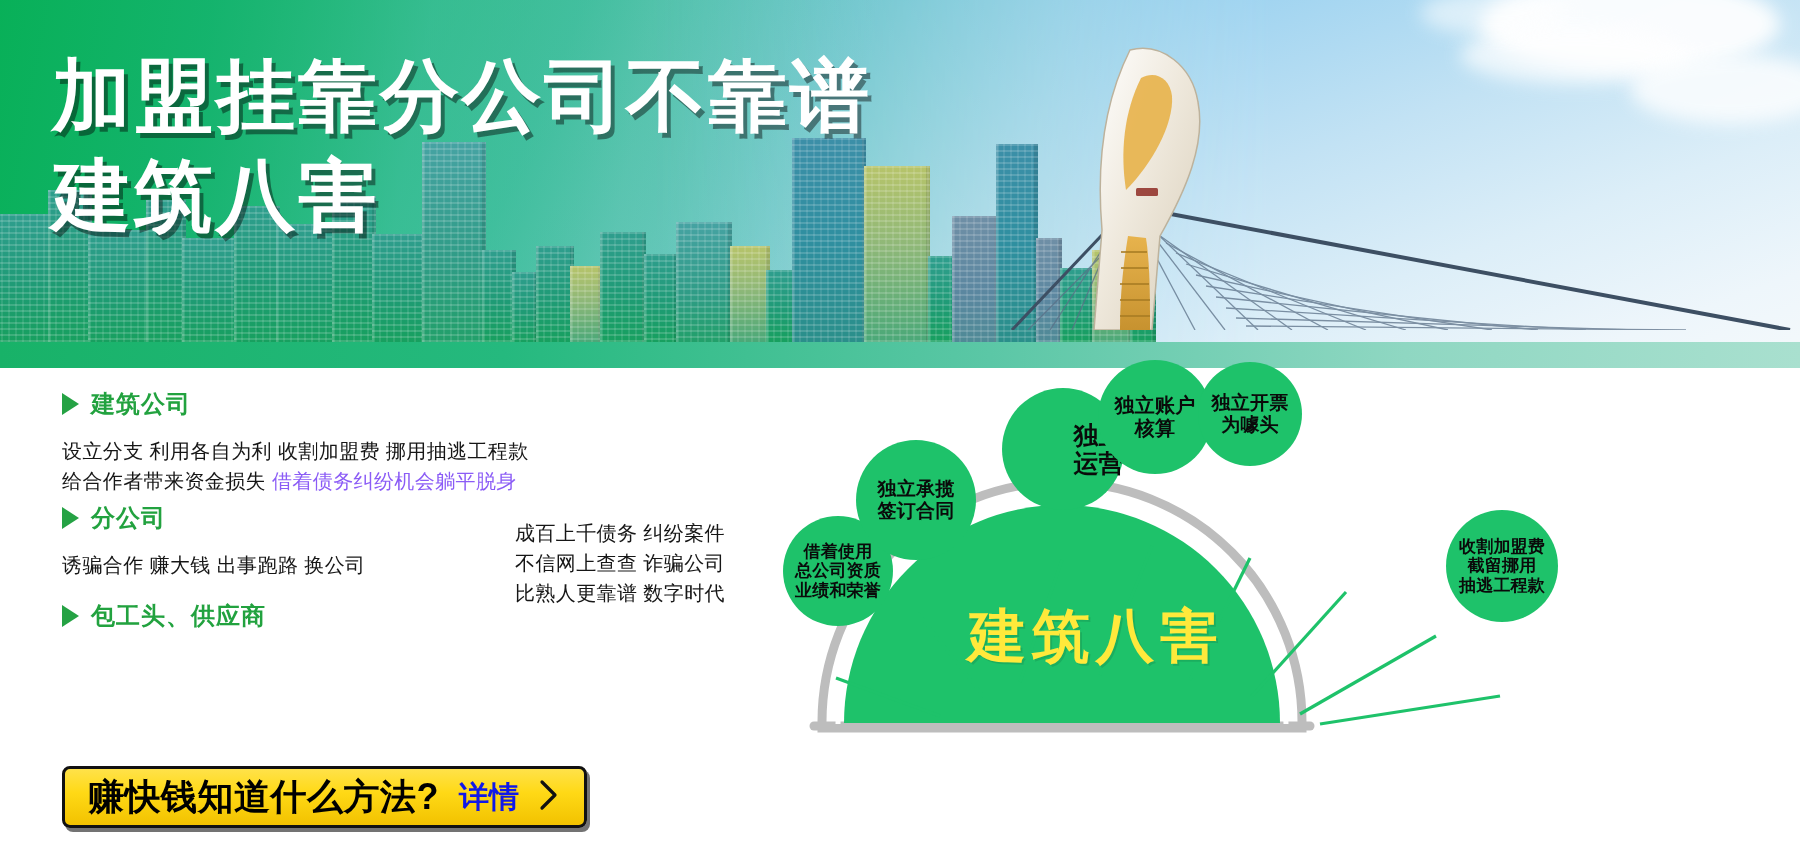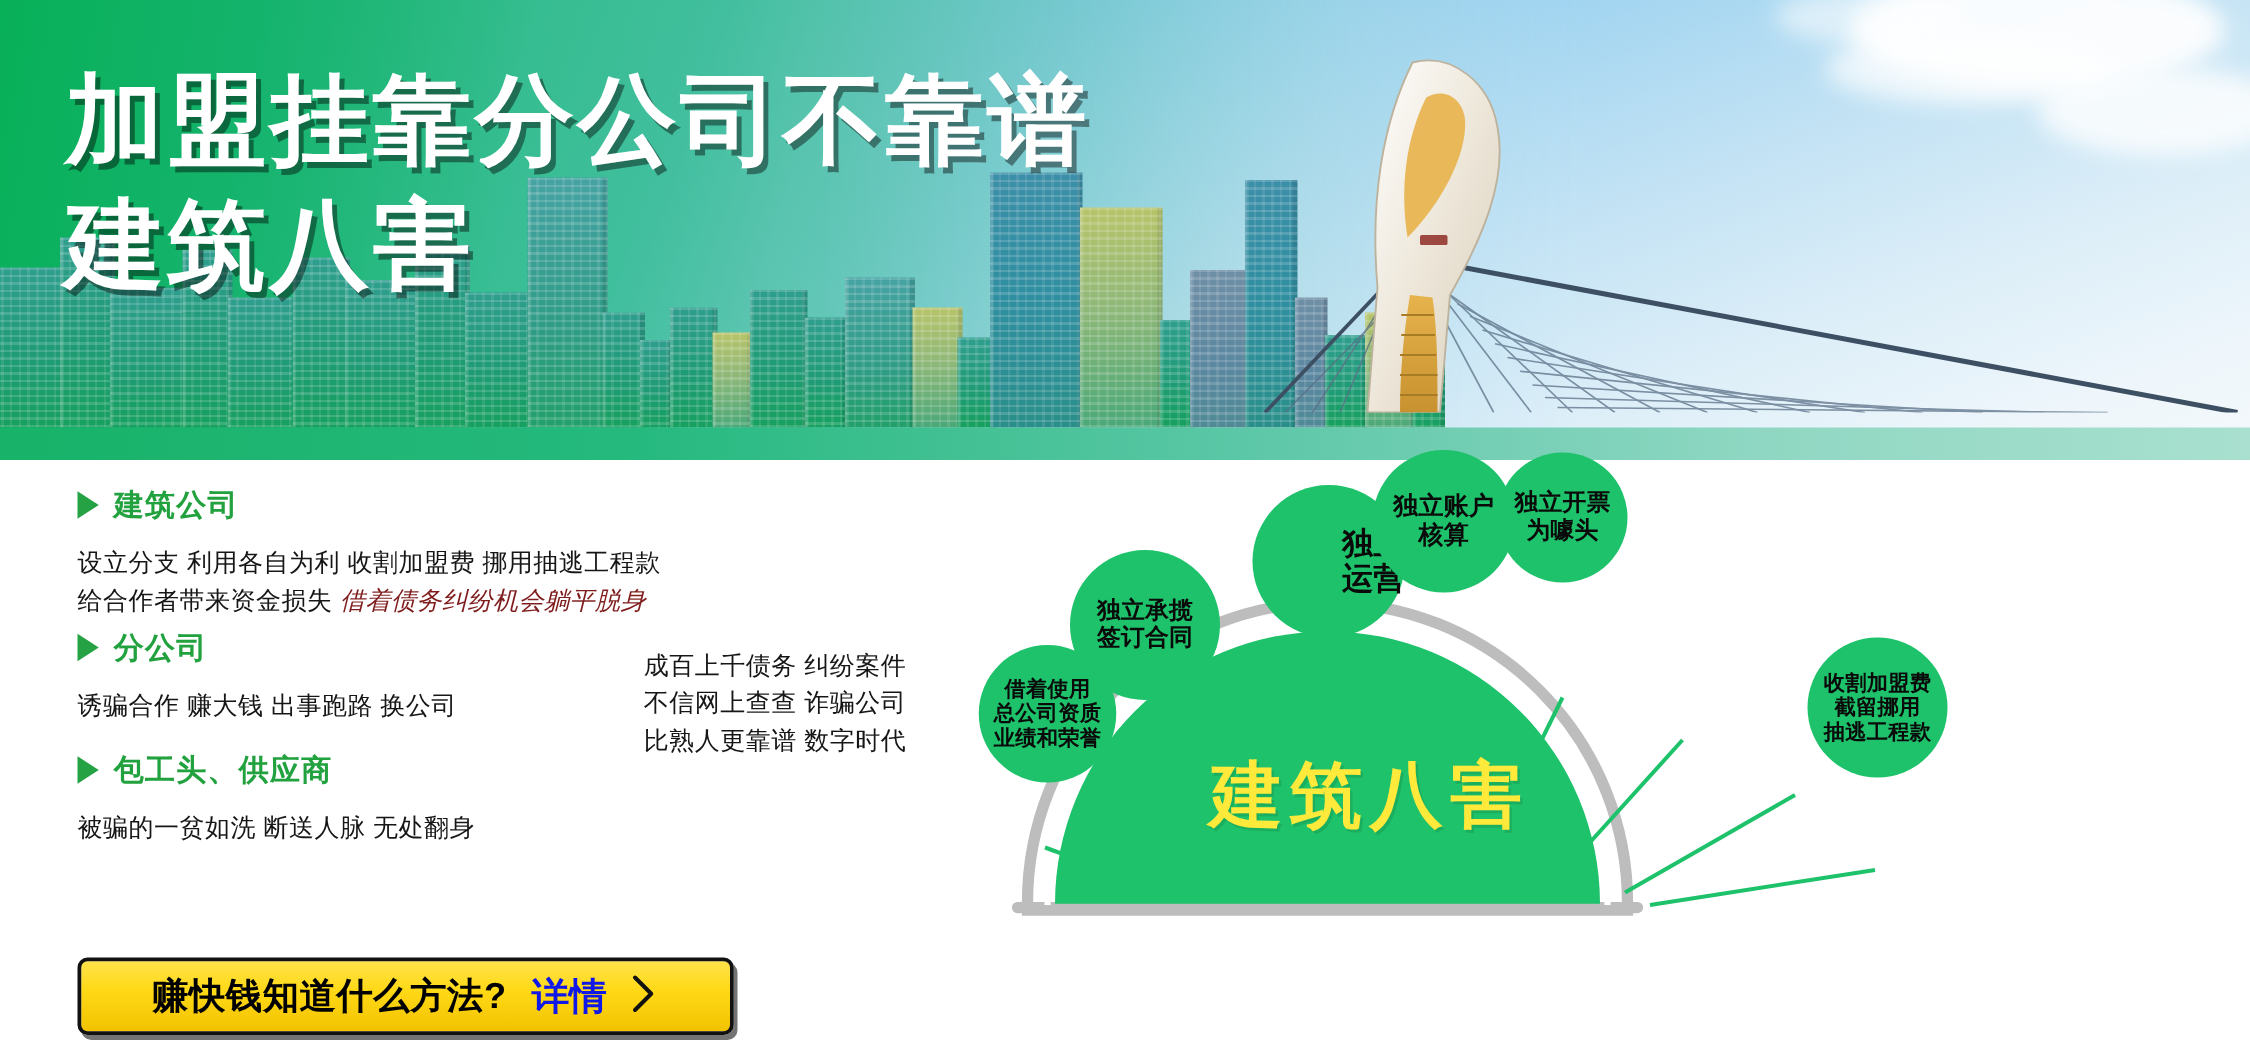--- a/index.html
+++ b/index.html
@@ -70,31 +70,31 @@
   .blk-head { display:flex; align-items:center; gap:12px; }
   .tri {
     width:0; height:0; flex:0 0 auto;
     border-left:17px solid #25a244;
     border-top:11px solid transparent;
     border-bottom:11px solid transparent;
   }
   .blk-title { color:#22a23f; font-size:24px; font-weight:bold; letter-spacing:1px; }
   .blk-body { margin-top:16px; }
   .line { color:#161616; font-size:20px; line-height:30px; letter-spacing:.4px; white-space:nowrap; }
-  .line .hl { color:#7f1d1d;font-style:italic; }
+  .line .hl { color:#8b5cf6; }
 
   
   .cta {
     position:absolute; left:62px; top:766px; width:525px; height:62px;
     border:3px solid #111; border-radius:8px;
     background:linear-gradient(180deg,#ffe24a 0%,#ffd916 42%,#f2c200 100%);
     box-shadow:3px 4px 0 rgba(0,0,0,.55);
     display:flex; align-items:center; justify-content:center; gap:8px;
   }
-  .cta-main { color:#000; font-size:29px; font-weight:bold; letter-spacing:.5px; }
+  .cta-main { color:#000; font-size:36px; font-weight:bold; letter-spacing:.5px; }
   .cta-detail { color:#1018e8; font-size:30px; font-weight:bold; margin-left:12px; }
   .cta-chev { margin-left:10px; display:block; }
 
   
   .diagram { position:absolute; left:800px; top:330px; width:1000px; height:514px; }
   .diagram svg { position:absolute; left:0; top:0; }
   .bubble {
     position:absolute; border-radius:50%;
     background:#1ec26a; color:#0a0a0a;
     display:flex; align-items:center; justify-content:center; text-align:center;
@@ -238,23 +238,20 @@
       <div class="blk-body">
         <div class="line">诱骗合作 赚大钱     出事跑路 换公司</div>
       </div>
     </div>
 
     <div class="blk" style="left:62px; top:232px;">
       <div class="blk-head">
         <span class="tri"></span>
         <span class="blk-title">包工头、供应商</span>
       </div>
-      <div class="blk-body">
-        <div class="line">被骗的一贫如洗  断送人脉  无处翻身</div>
-      </div>
     </div>
 
     <div class="blk" style="left:515px; top:134px;">
       <div class="blk-body">
         <div class="line">成百上千债务 纠纷案件</div>
         <div class="line">不信网上查查 诈骗公司</div>
         <div class="line">比熟人更靠谱 数字时代</div>
       </div>
     </div>
   </div>

